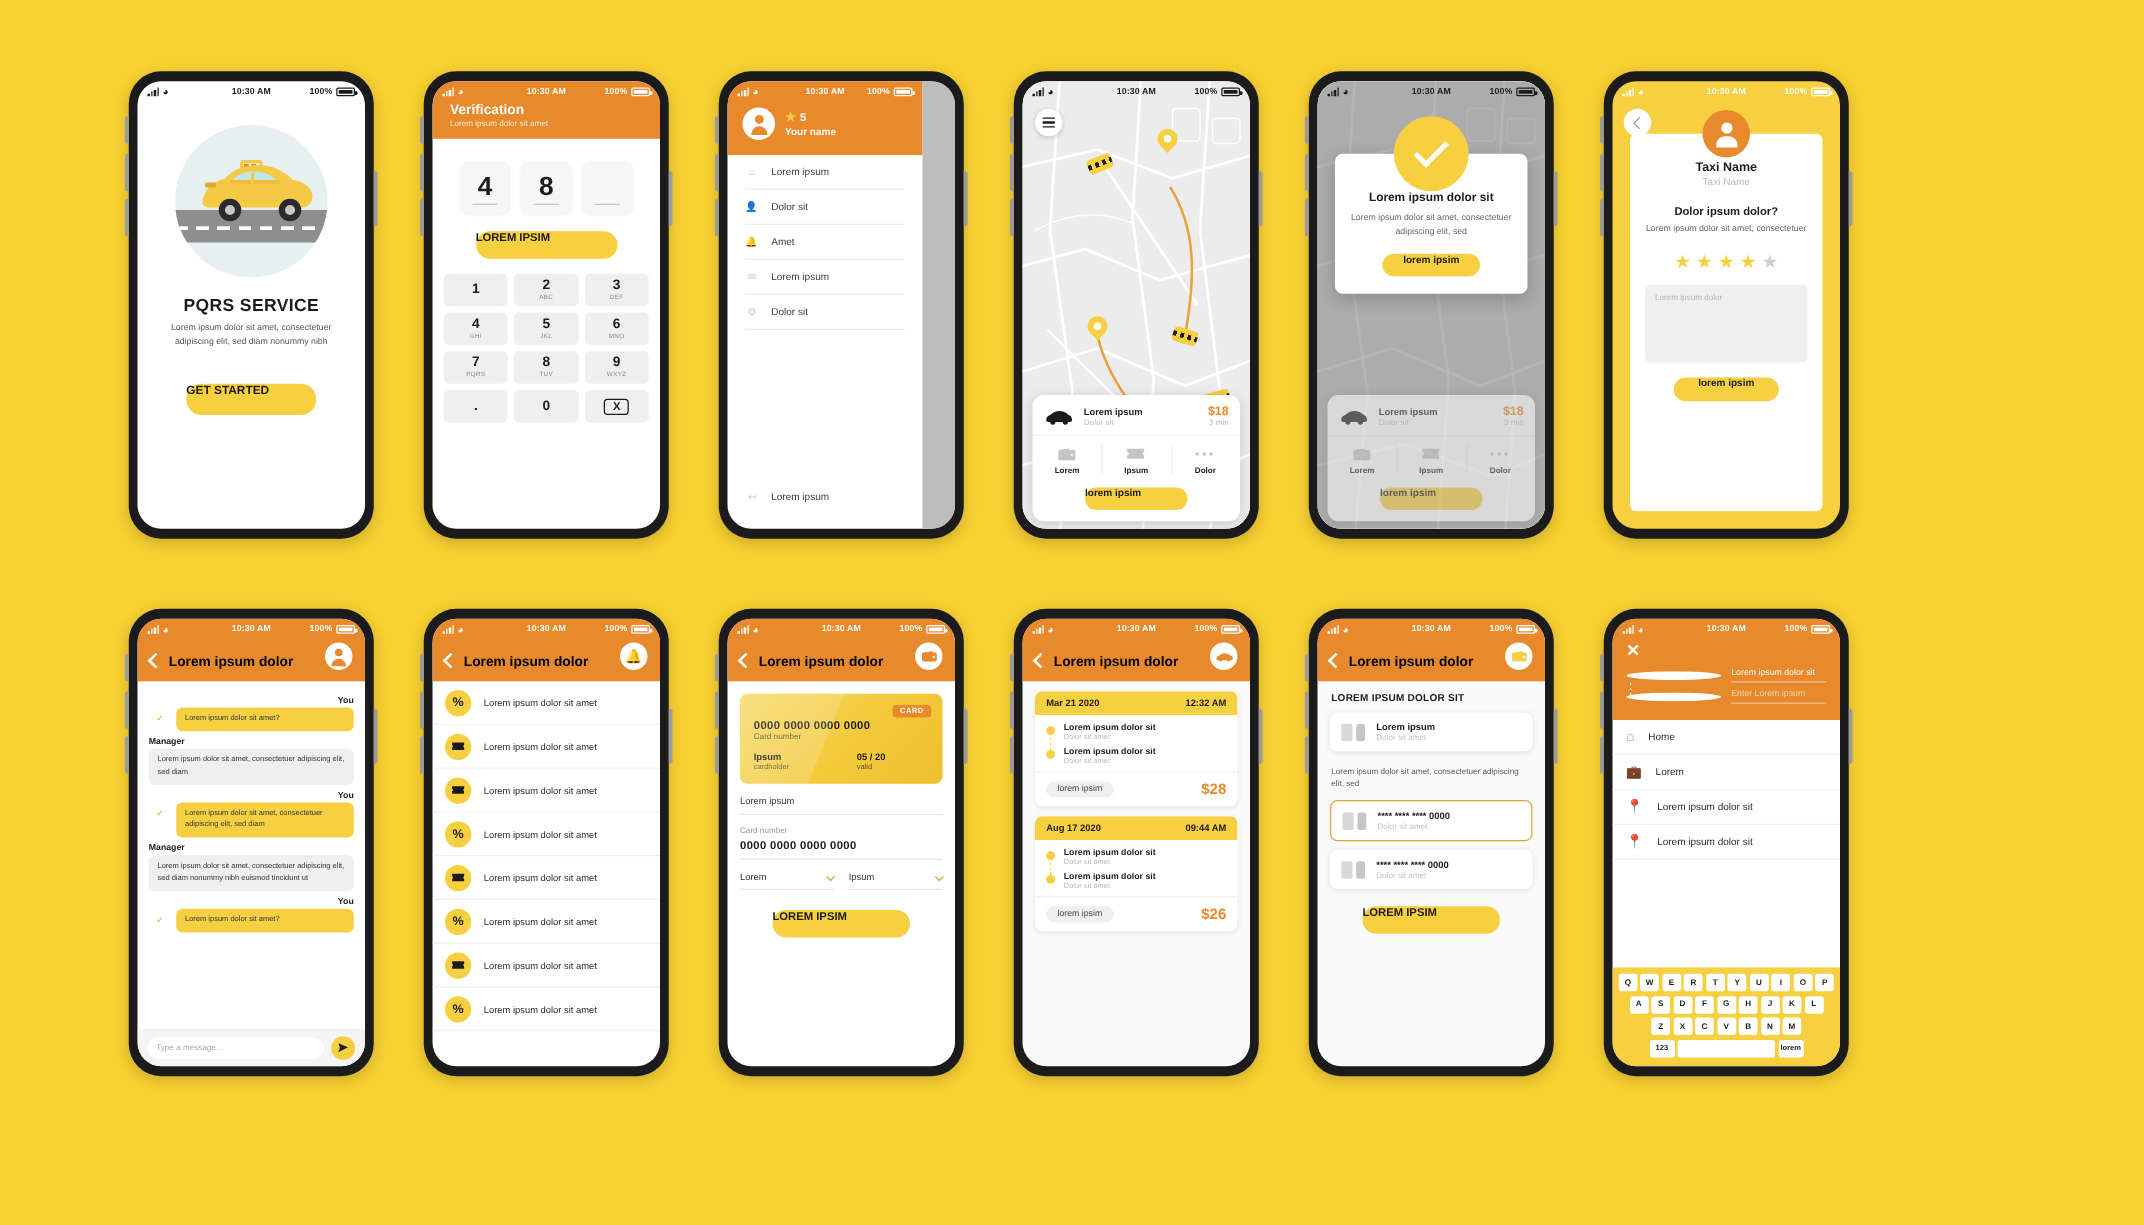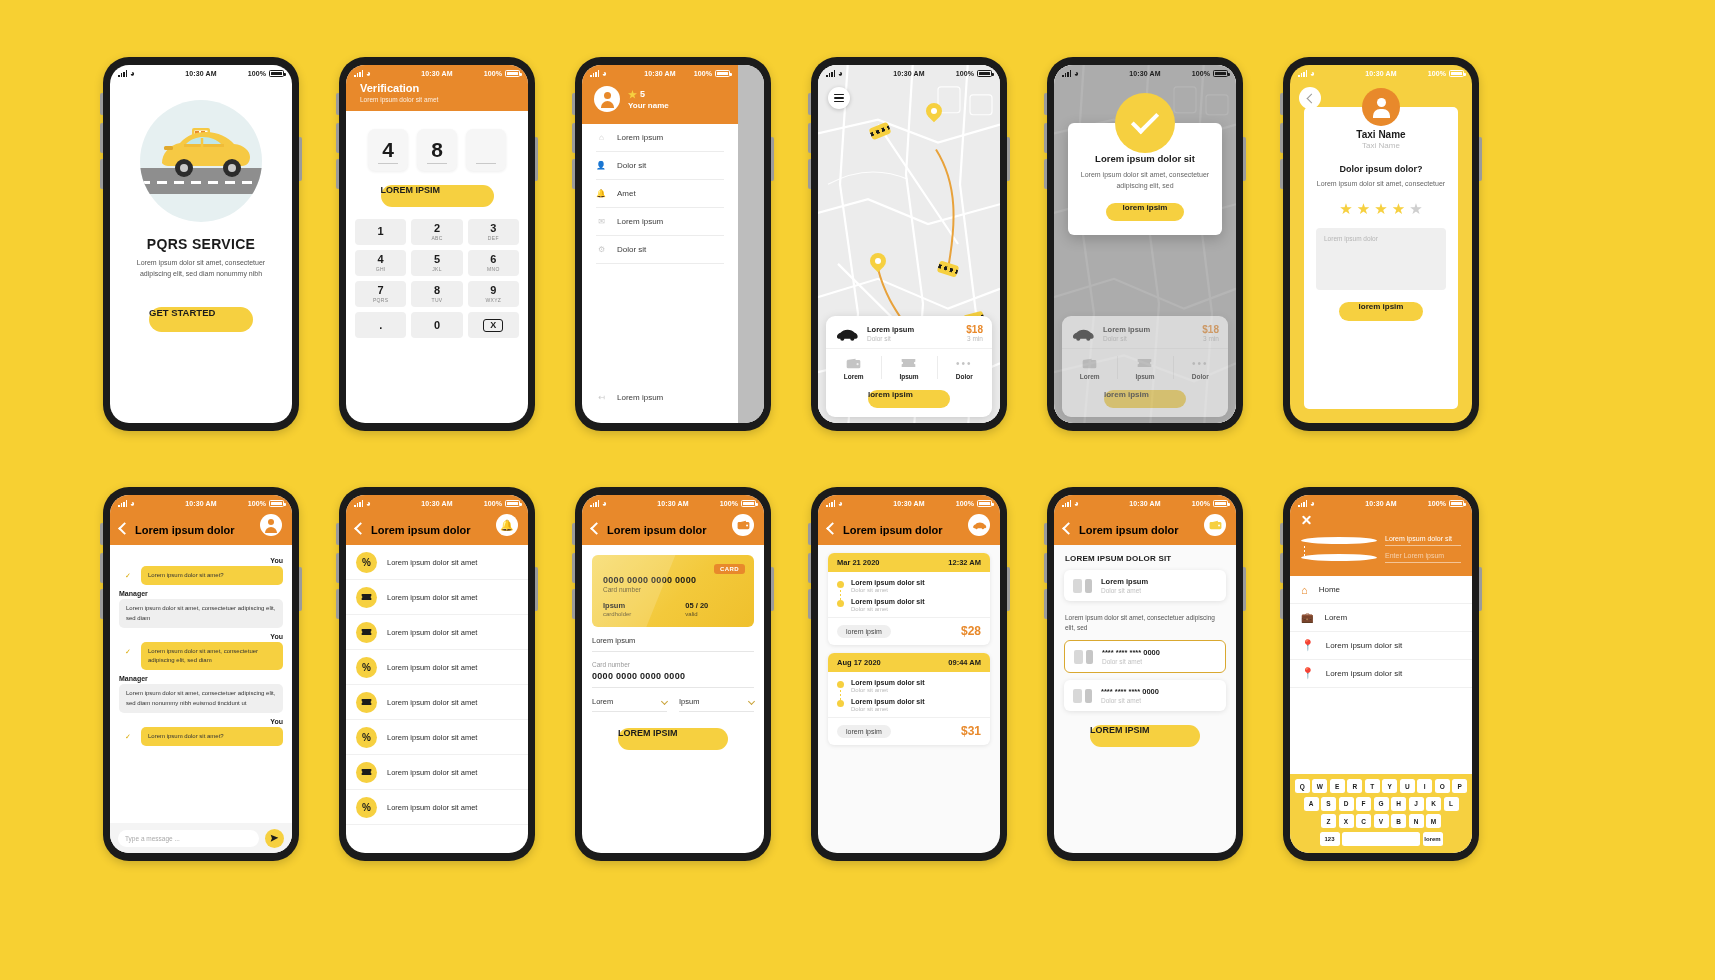--- a/index.html
+++ b/index.html
@@ -1028,21 +1028,21 @@
           <div class="hist-leg">
             <span class="dot"></span>
             <span>
                 <b>Lorem ipsum dolor sit</b>
                 <s>Dolor sit amet</s>
               </span>
           </div>
         </div>
         <div class="hist-foot">
           <span class="hist-chip">lorem ipsim</span>
-          <span class="hist-amt">$31</span>
+          <span class="hist-amt">$26</span>
         </div>
       </div>
     </div>
   </div>
 
   <div class="phone" style="left:1047px;top:487px;">
     <div class="btn-l1"></div>
       <div class="btn-l2"></div>
       <div class="btn-r1"></div>
     <div class="screen" style="background:#FAFAFA;">

